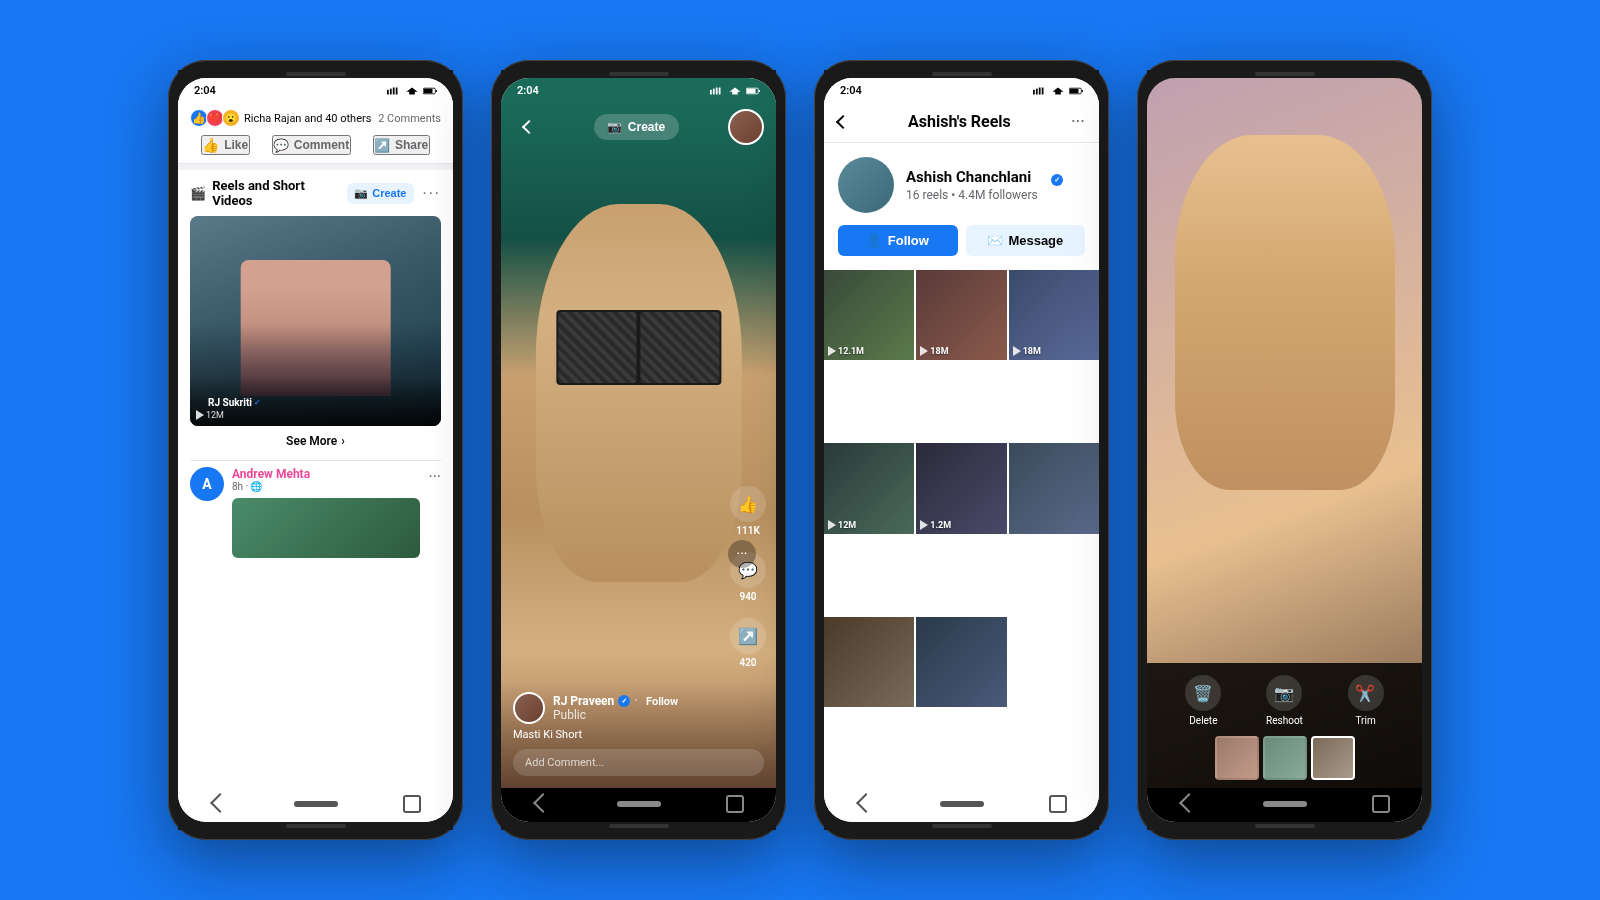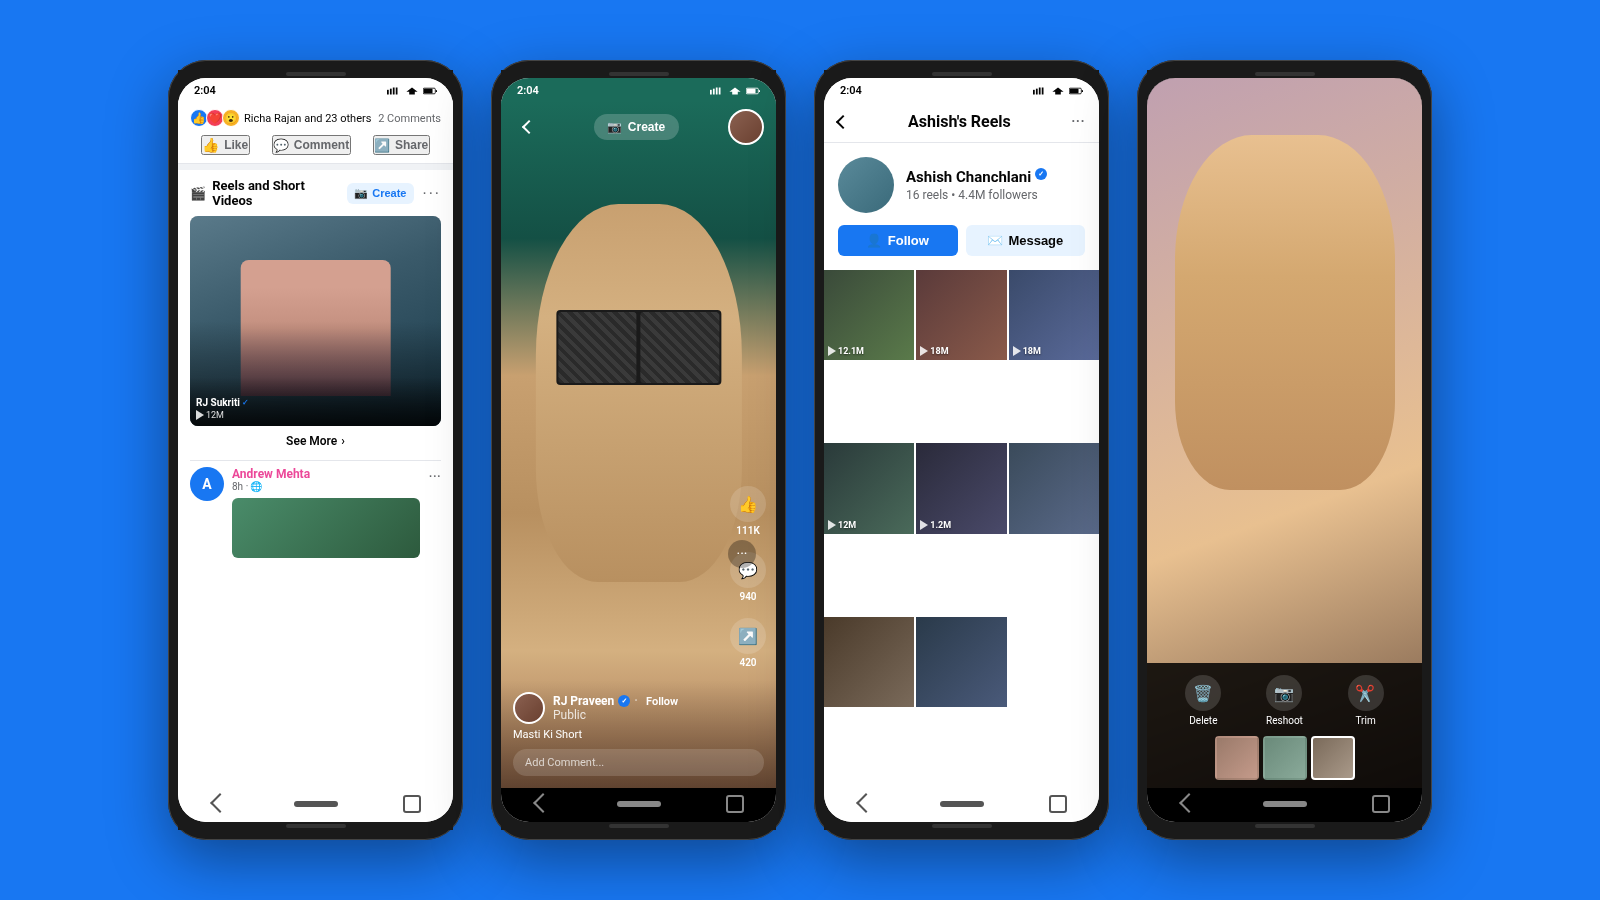--- a/index.html
+++ b/index.html
@@ -190,20 +190,21 @@
       background: linear-gradient(transparent, rgba(0,0,0,0.7));
       padding: 20px 6px 6px;
     }
     .reel-name {
       color: #fff;
       font-size: 10px;
       font-weight: 700;
       display: flex;
       align-items: center;
       gap: 2px;
+      margin-left: 12px;
     }
     .reel-views {
       color: rgba(255,255,255,0.85);
       font-size: 9px;
       display: flex;
       align-items: center;
       gap: 2px;
       margin-top: 2px;
     }
     .see-more-row {
@@ -489,22 +490,22 @@
       border-radius: 50%;
       background: linear-gradient(135deg, #5a8a9a, #3a6a7a);
       flex-shrink: 0;
       overflow: hidden;
     }
     .p3-name {
       font-size: 15px;
       font-weight: 700;
       color: #050505;
       display: flex;
-      align-items: flex-start;
-      gap: 4px;
+      align-items: flex-end;
+      gap: 20px;
     }
     .p3-stats { font-size: 12px; color: #65676b; margin-top: 2px; }
     .p3-buttons {
       display: flex;
       gap: 8px;
     }
     .p3-follow-btn {
       flex: 1;
       background: #1877f2;
       color: #fff;
@@ -742,21 +743,21 @@
       <div class="p1-content">
 
         <div class="p1-reaction-bar">
           <div class="p1-reaction-row">
             <div style="display:flex;align-items:center;gap:4px;">
               <div class="p1-reaction-icons">
                 <div class="emoji-circle ec-like">👍</div>
                 <div class="emoji-circle ec-heart">❤️</div>
                 <div class="emoji-circle ec-wow">😮</div>
               </div>
-              <span style="font-size:11px;color:#050505;">Richa Rajan and 23 others</span>
+              <span style="font-size:11px;color:#050505;">Richa Rajan and 40 others</span>
             </div>
             <span style="font-size:11px;color:#65676b;">2 Comments</span>
           </div>
           <div class="p1-action-row">
             <button class="p1-action-btn">
               <span style="font-size:14px;">👍</span>
               <span>Like</span>
             </button>
             <button class="p1-action-btn">
               <span style="font-size:13px;">💬</span>

